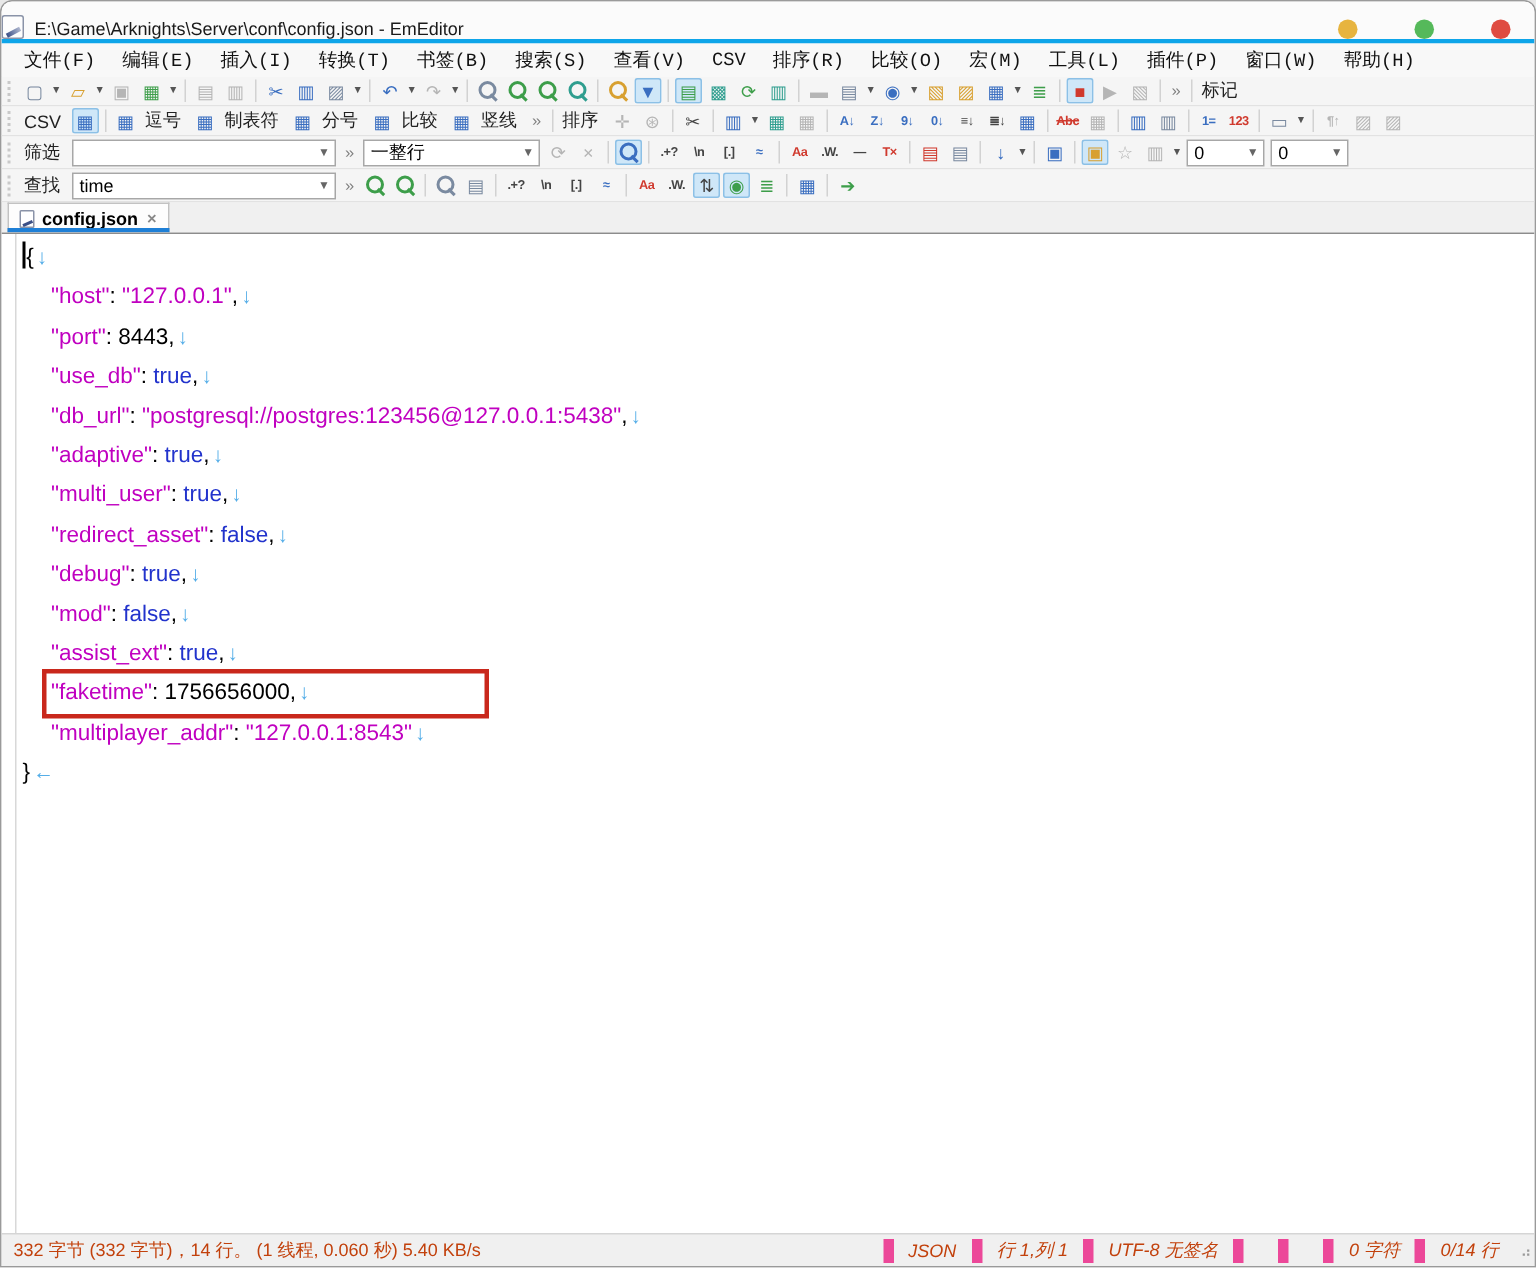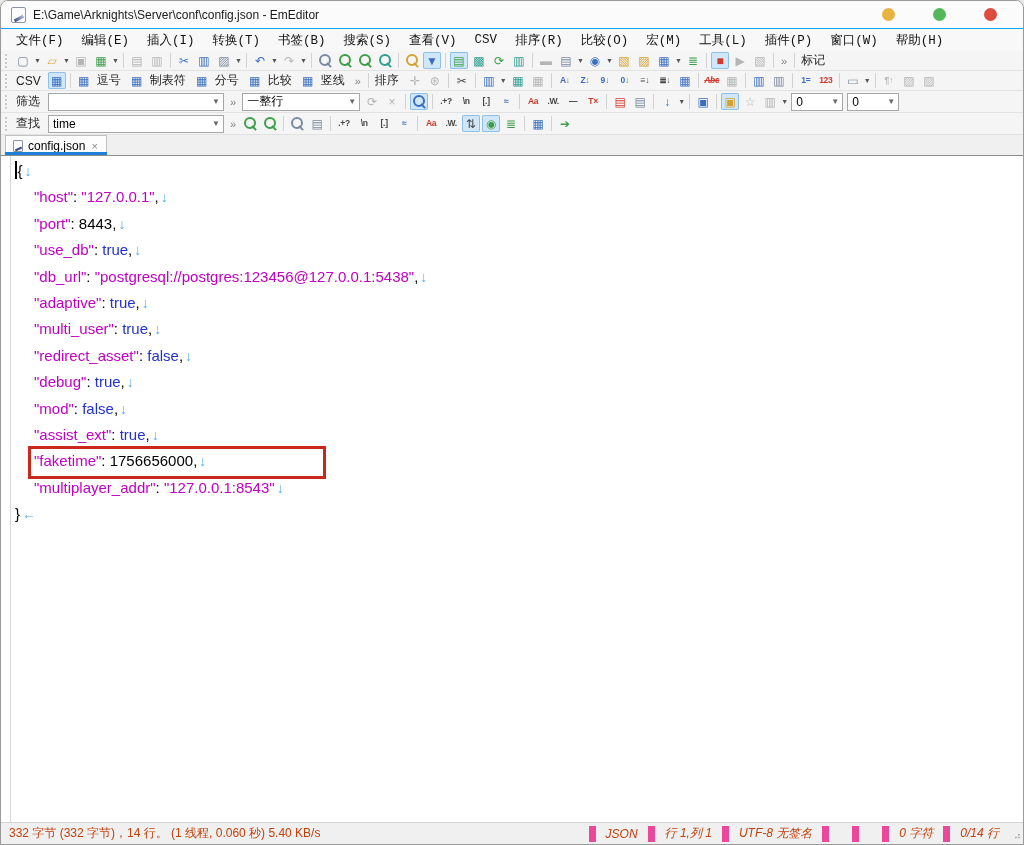--- a/index.html
+++ b/index.html
@@ -3,22 +3,22 @@
 <meta charset="utf-8">
 <style>
   * { box-sizing: border-box; margin: 0; padding: 0; }
   html,body { background:#e8e8e8; }
   body { font-family:"Liberation Sans", sans-serif; }
   .window { position:relative; width:1024px; height:845px; background:#fff;
             border:1px solid #9a9a9a; border-radius:8px 8px 0 0; overflow:hidden;
             display:flex; flex-direction:column; }
 
   
-  .titlebar { height:28px; background:#fbfbfb; display:flex; align-items:center;
-              padding:0 10px; border-bottom:1px solid #0ea5e9; flex:0 0 auto; }
+  .titlebar { height:28px; background:#fbfbfb; display:flex; align-items:flex-end;
+              padding:0 0; border-bottom:3px solid #0ea5e9; flex:0 0 auto; }
   .app-icon { width:15px; height:16px; background:#fdfdfd; border:1px solid #8a93a8;
               border-radius:2px; position:relative; margin-right:7px; flex:0 0 auto;}
   .app-icon::after { content:""; position:absolute; left:2px; top:9px; width:10px; height:3px;
               background:linear-gradient(90deg,#3b4f86,#b0b8d0); transform:rotate(-28deg); }
   .title-text { font-size:12px; color:#1a1a1a; white-space:nowrap; }
   .win-controls { margin-left:auto; display:flex; gap:38px; padding-right:16px; }
   .wc { width:13px; height:13px; border-radius:50%; }
   .wc-min { background:#e7b43f; } .wc-max { background:#55b95a; } .wc-close { background:#df4b41; }
 
   
@@ -35,39 +35,39 @@
   .tb-label { font-size:12px; color:#222; padding:0 6px 0 3px; white-space:nowrap; }
   .tb-chev { font-size:11px; color:#808080; padding:0 4px; }
   .tbi { display:inline-flex; align-items:center; justify-content:center;
          width:18px; height:17px; margin:0 1px; border-radius:2px; font-size:12px;
          line-height:1; cursor:default; flex:0 0 auto; position:relative; }
   .tbi.on { background:#cfe7f8; box-shadow:inset 0 0 0 1px #8cc0e6; }
   .tbi.txt { font-size:8.5px; font-weight:bold; letter-spacing:-0.3px; }
   .c-dis { color:#b5b5b5; } .c-mid { color:#7a8aa0; } .c-blue { color:#3a6ec0; }
   .c-green { color:#3d9e4a; } .c-teal { color:#2f9e8f; } .c-gold { color:#d8a030; }
   .c-red { color:#d03a2e; } .c-dark { color:#444; }
-  .strike { text-decoration:line-through;font-style:italic; }
+  .strike { text-decoration:line-through; }
   
   .mag::before { content:""; width:8px; height:8px; border:2px solid currentColor;
                  border-radius:50%; position:absolute; left:3px; top:2px; }
   .mag::after { content:""; width:6px; height:2px; background:currentColor;
                 position:absolute; right:2px; bottom:3px; transform:rotate(45deg); }
   .dd { width:9px; height:17px; display:inline-flex; align-items:center; justify-content:center;
         font-size:7px; color:#555; flex:0 0 auto; }
   .combo { height:18px; background:#fff; border:1px solid #a7a7a7; display:inline-flex;
            align-items:center; margin:0 2px; font-size:12px; color:#000; flex:0 0 auto; }
   .combo-v { flex:1 1 auto; padding:0 4px; white-space:nowrap; overflow:hidden; }
   .combo-a { width:14px; text-align:center; color:#666; font-size:8px; align-self:stretch;
              display:flex; align-items:center; justify-content:center; }
 
   
   .tabbar { height:20px; background:#f0f0f0; display:flex; align-items:flex-end;
             padding:0 0 0 4px; flex:0 0 auto; }
   .tab { height:20px; background:#fdfdfd; border:1px solid #c2c2c2; border-bottom:none;
-         display:flex; align-items:center; padding:0 7px; position:relative; gap:5px; }
+         display:flex; align-items:center; padding:0 7px; position:relative; gap:5px;font-weight:bold; }
   .tab::after { content:""; position:absolute; left:-1px; right:-1px; bottom:0; height:3px;
                 background:#1e7fd6; }
   .tab-icon { width:10px; height:12px; background:#fff; border:1px solid #8a93a8;
               border-radius:1px; position:relative; }
   .tab-icon::after { content:""; position:absolute; left:1px; top:7px; width:7px; height:2px;
               background:#3b4f86; transform:rotate(-25deg); }
   .tab-title { font-size:12px; color:#000; }
   .tab-close { font-size:11px; color:#888; padding:0 1px; }
 
   

